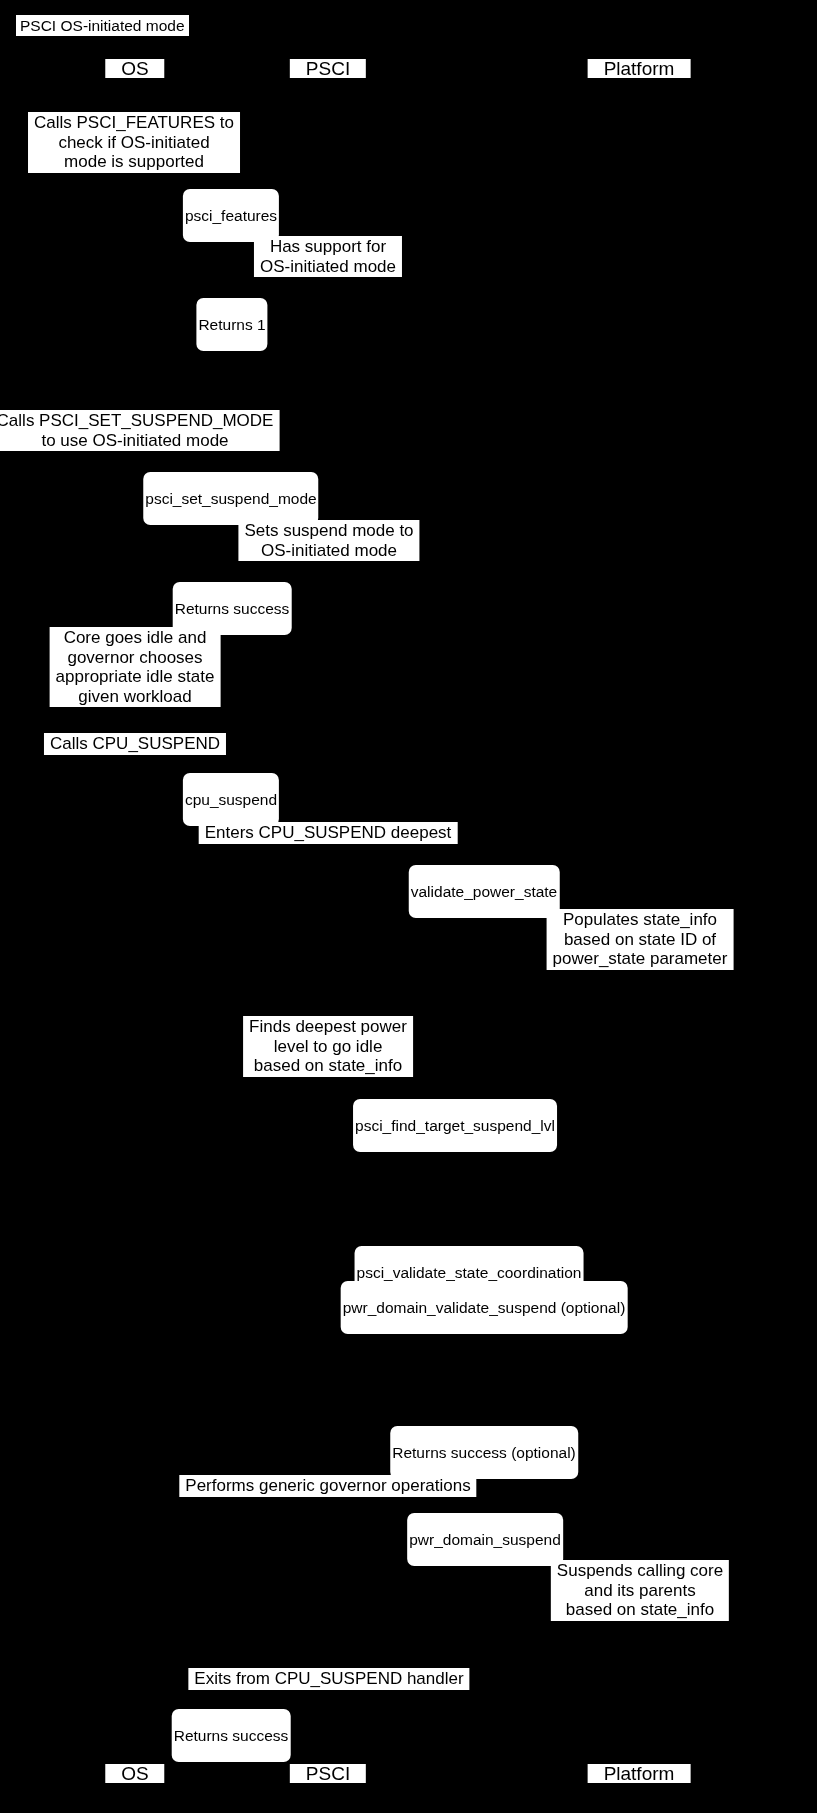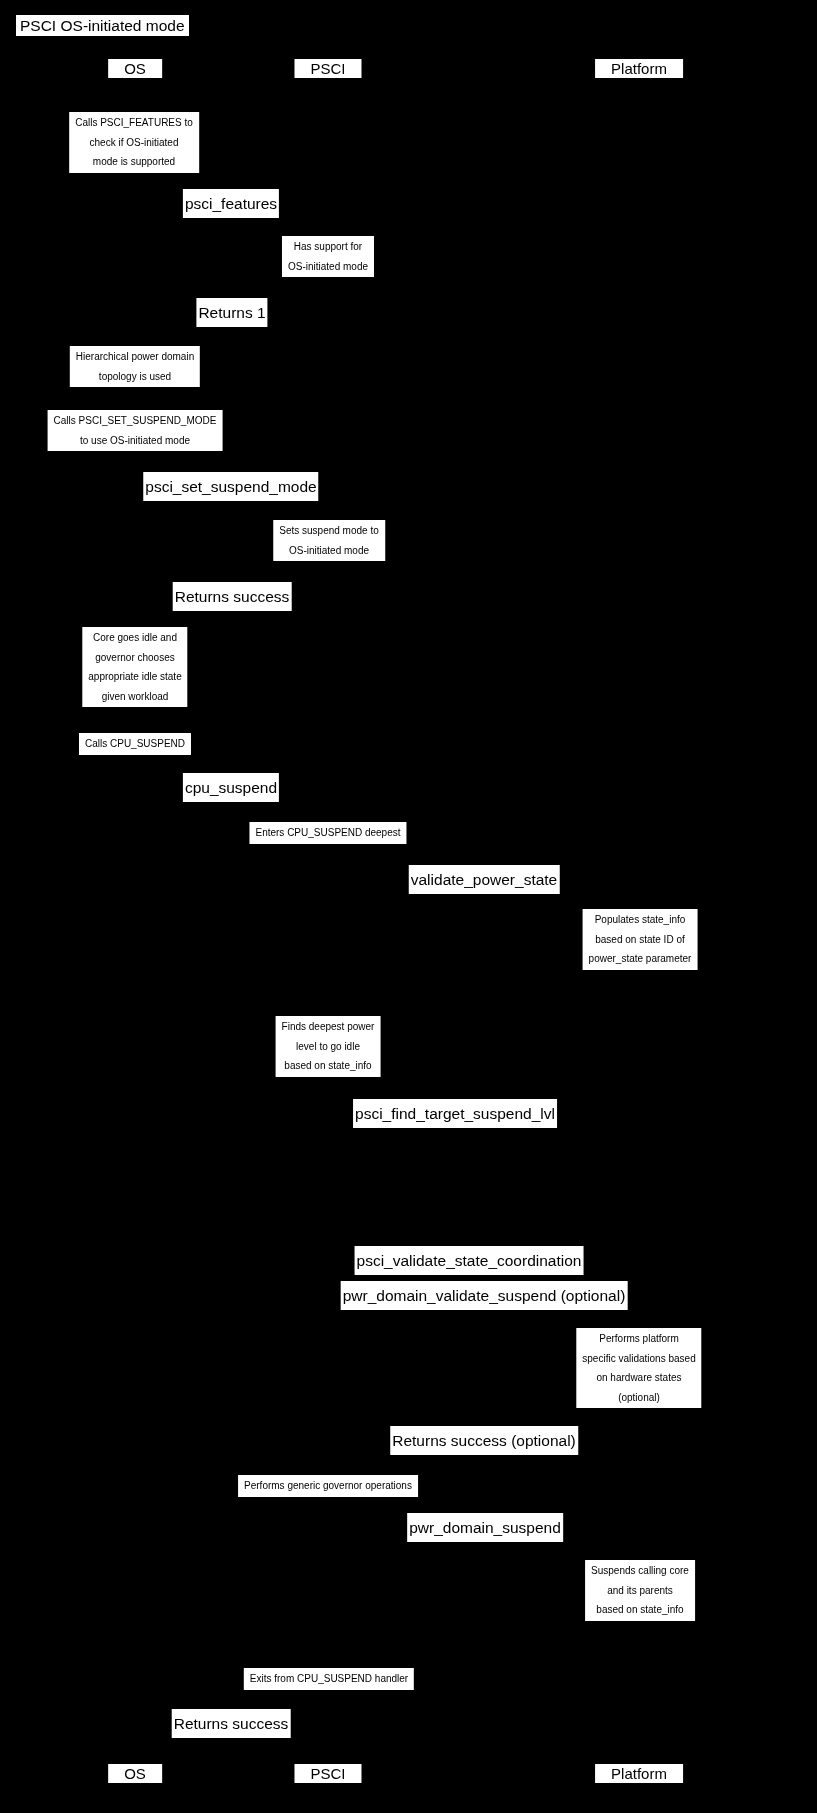--- a/index.html
+++ b/index.html
@@ -19,44 +19,42 @@
     position:absolute;
     background:var(--box-bg);
     color:var(--box-text);
     font-family:"Liberation Sans", sans-serif;
     white-space:pre;
     text-align:center;
     transform:translateX(-50%);
     box-sizing:border-box;
   }
   .t{transform:none;font-size:15.5px;line-height:21px;padding:0 4px;}
-  .p{font-size:15px;line-height:19px;padding:0 16px;}
-  .m{font-size:15.5px;line-height:21px;padding:4px 2px;}
-  .n{font-size:10px;line-height:19.5px;padding:1px 6px;}
+  .p{font-size:19px;line-height:19px;padding:0 16px;}
+  .m{font-size:15.5px;line-height:21px;padding:16px 2px;border-radius:7px;}
+  .n{font-size:17px;line-height:19.5px;padding:1px 6px;}
 </style>
 </head>
 <body>
 
 <div class="canvas">
 
   <div class="box t" style="left:16px;top:15px">PSCI OS-initiated mode</div>
 
   <div class="box p" style="left:135px;top:59px">OS</div>
   <div class="box p" style="left:328px;top:59px">PSCI</div>
   <div class="box p" style="left:639px;top:59px">Platform</div>
 
   <div class="box n" style="left:134px;top:112px">Calls PSCI_FEATURES to
 check if OS-initiated
 mode is supported</div>
   <div class="box m" style="left:231px;top:189px">psci_features</div>
   <div class="box n" style="left:328px;top:236px">Has support for
 OS-initiated mode</div>
   <div class="box m" style="left:232px;top:298px">Returns 1</div>
-  <div class="box n" style="left:135px;top:346px">Hierarchical power domain
-topology is used</div>
   <div class="box n" style="left:135px;top:410px">Calls PSCI_SET_SUSPEND_MODE
 to use OS-initiated mode</div>
   <div class="box m" style="left:231px;top:472px">psci_set_suspend_mode</div>
   <div class="box n" style="left:329px;top:520px">Sets suspend mode to
 OS-initiated mode</div>
   <div class="box m" style="left:232px;top:582px">Returns success</div>
   <div class="box n" style="left:135px;top:627px">Core goes idle and
 governor chooses
 appropriate idle state
 given workload</div>
@@ -66,24 +64,20 @@
   <div class="box m" style="left:484px;top:865px">validate_power_state</div>
   <div class="box n" style="left:640px;top:909px">Populates state_info
 based on state ID of
 power_state parameter</div>
   <div class="box n" style="left:328px;top:1016px">Finds deepest power
 level to go idle
 based on state_info</div>
   <div class="box m" style="left:455px;top:1099px">psci_find_target_suspend_lvl</div>
   <div class="box m" style="left:469px;top:1246px">psci_validate_state_coordination</div>
   <div class="box m" style="left:484px;top:1281px">pwr_domain_validate_suspend (optional)</div>
-  <div class="box n" style="left:639px;top:1328px">Performs platform
-specific validations based
-on hardware states
-(optional)</div>
   <div class="box m" style="left:484px;top:1426px">Returns success (optional)</div>
   <div class="box n" style="left:328px;top:1475px">Performs generic governor operations</div>
   <div class="box m" style="left:485px;top:1513px">pwr_domain_suspend</div>
   <div class="box n" style="left:640px;top:1560px">Suspends calling core
 and its parents
 based on state_info</div>
   <div class="box n" style="left:329px;top:1668px">Exits from CPU_SUSPEND handler</div>
   <div class="box m" style="left:231px;top:1709px">Returns success</div>
 
   <div class="box p" style="left:135px;top:1764px">OS</div>

